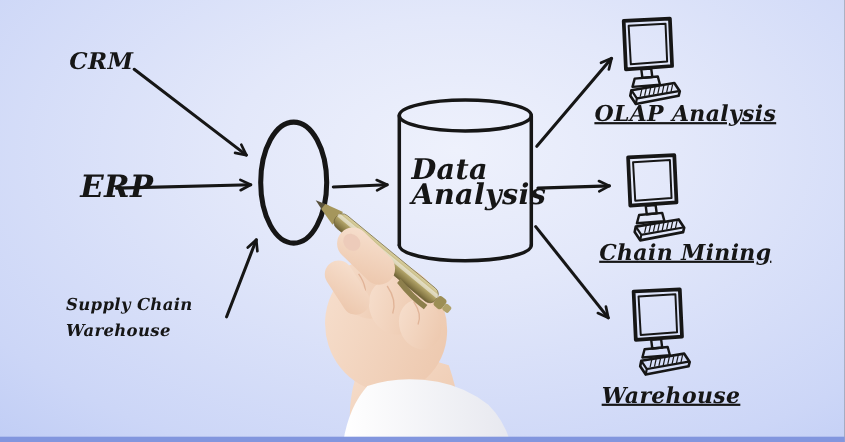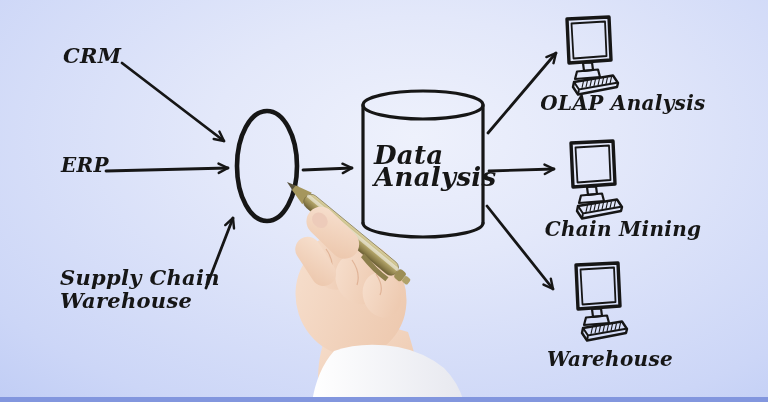--- a/index.html
+++ b/index.html
@@ -18,25 +18,25 @@
     background:var(--bottom-strip,#8296de);
   }
   svg.art{position:absolute;left:0;top:0;}
   .ink{stroke:var(--ink,#161616);}
   .label{
     position:absolute;color:var(--ink,#161616);
     font-style:italic;font-weight:700;letter-spacing:.3px;
     white-space:nowrap;line-height:1.08;
   }
   .lbl-crm{left:63px;top:45px;font-size:21px;}
-  .lbl-erp{left:61px;top:155px;font-size:20px;}
-  .lbl-scm{left:60px;top:266px;font-size:21px;line-height:23px;}
+  .lbl-erp{left:73px;top:155px;font-size:28px;}
+  .lbl-scm{left:60px;top:266px;font-size:15px;line-height:23px;}
   .lbl-etl{left:240px;top:152px;width:54px;text-align:center;font-size:23px;}
   .lbl-dw{left:374px;top:144px;font-size:26px;line-height:22px;}
-  .lbl-out{width:170px;text-align:center;font-size:20px;}
+  .lbl-out{width:170px;text-align:center;font-size:20px;text-decoration:underline;}
   .lbl-olap{left:538px;top:93px;}
   .lbl-mining{left:538px;top:219px;}
   .lbl-report{left:525px;top:349px;}
 </style>
 </head>
 <body>
 
 <div class="stage">
   <div class="bg"></div>
 

